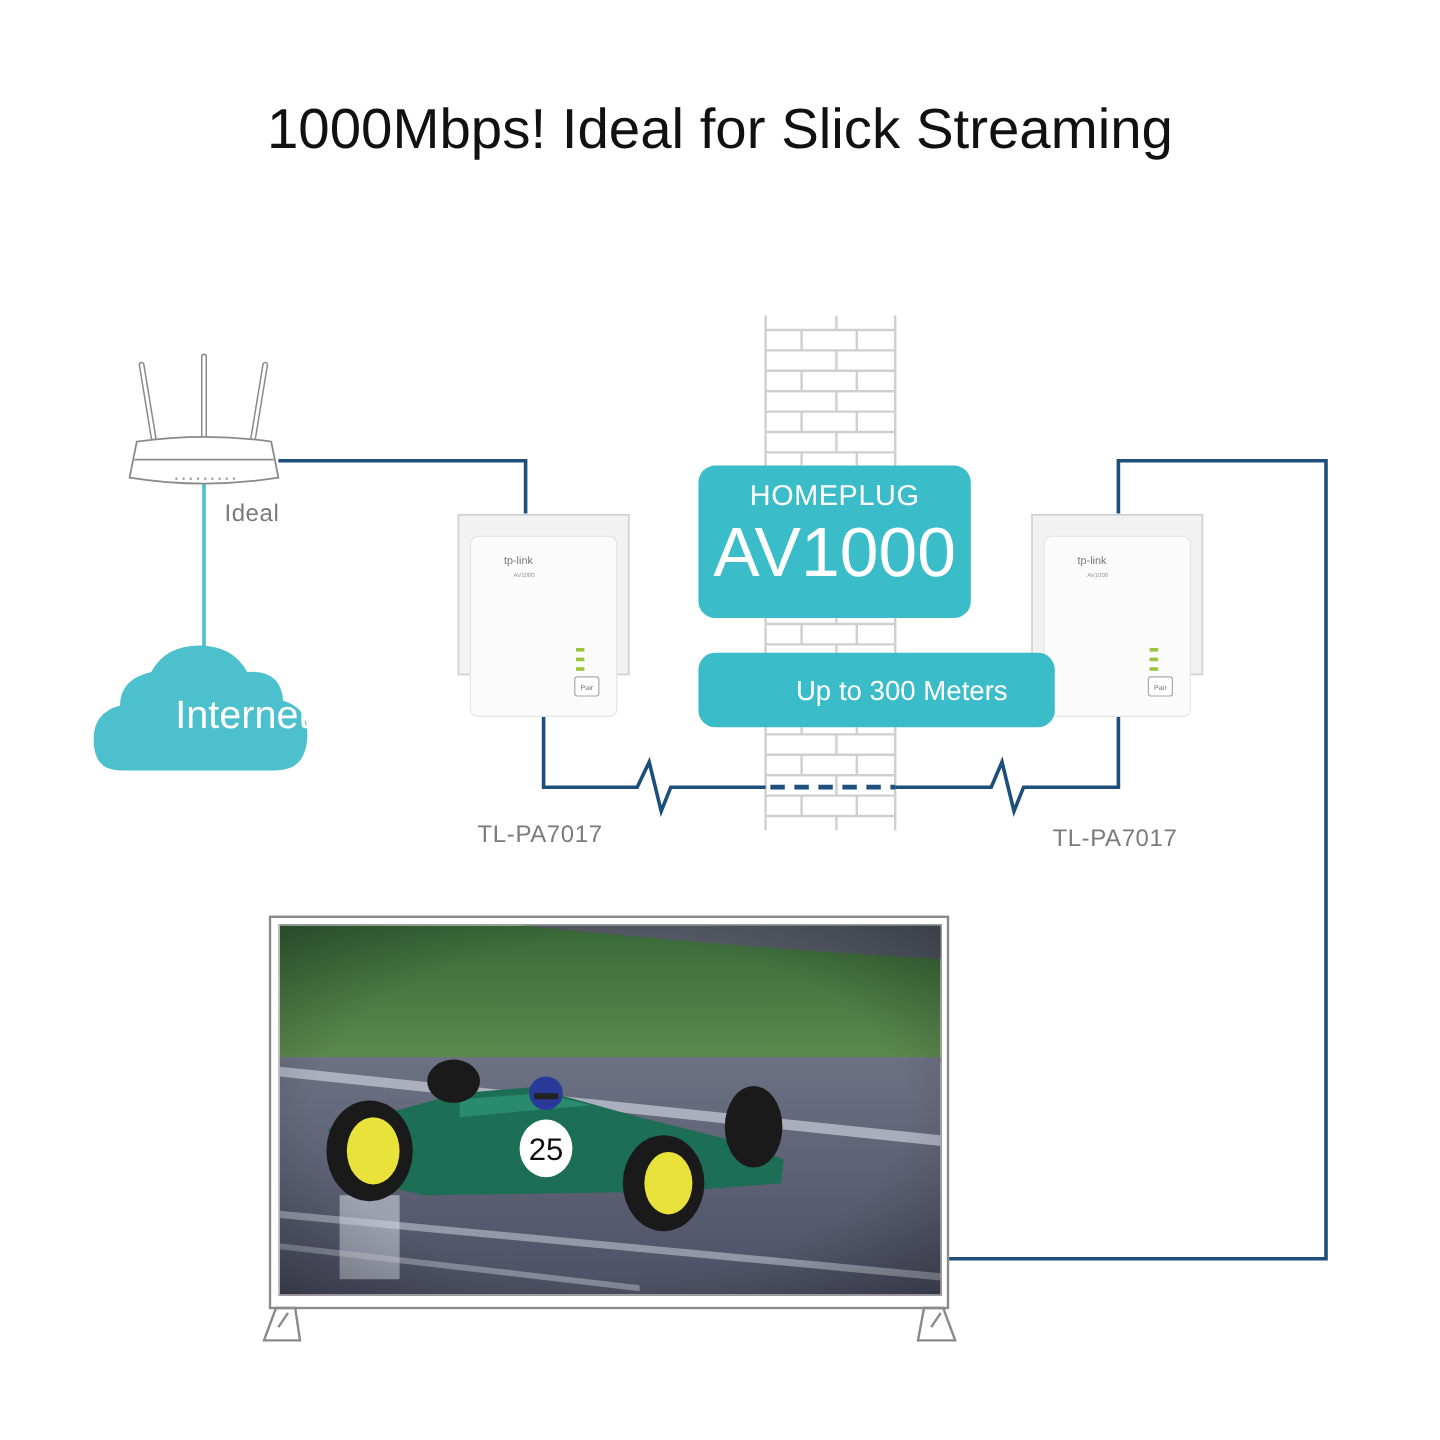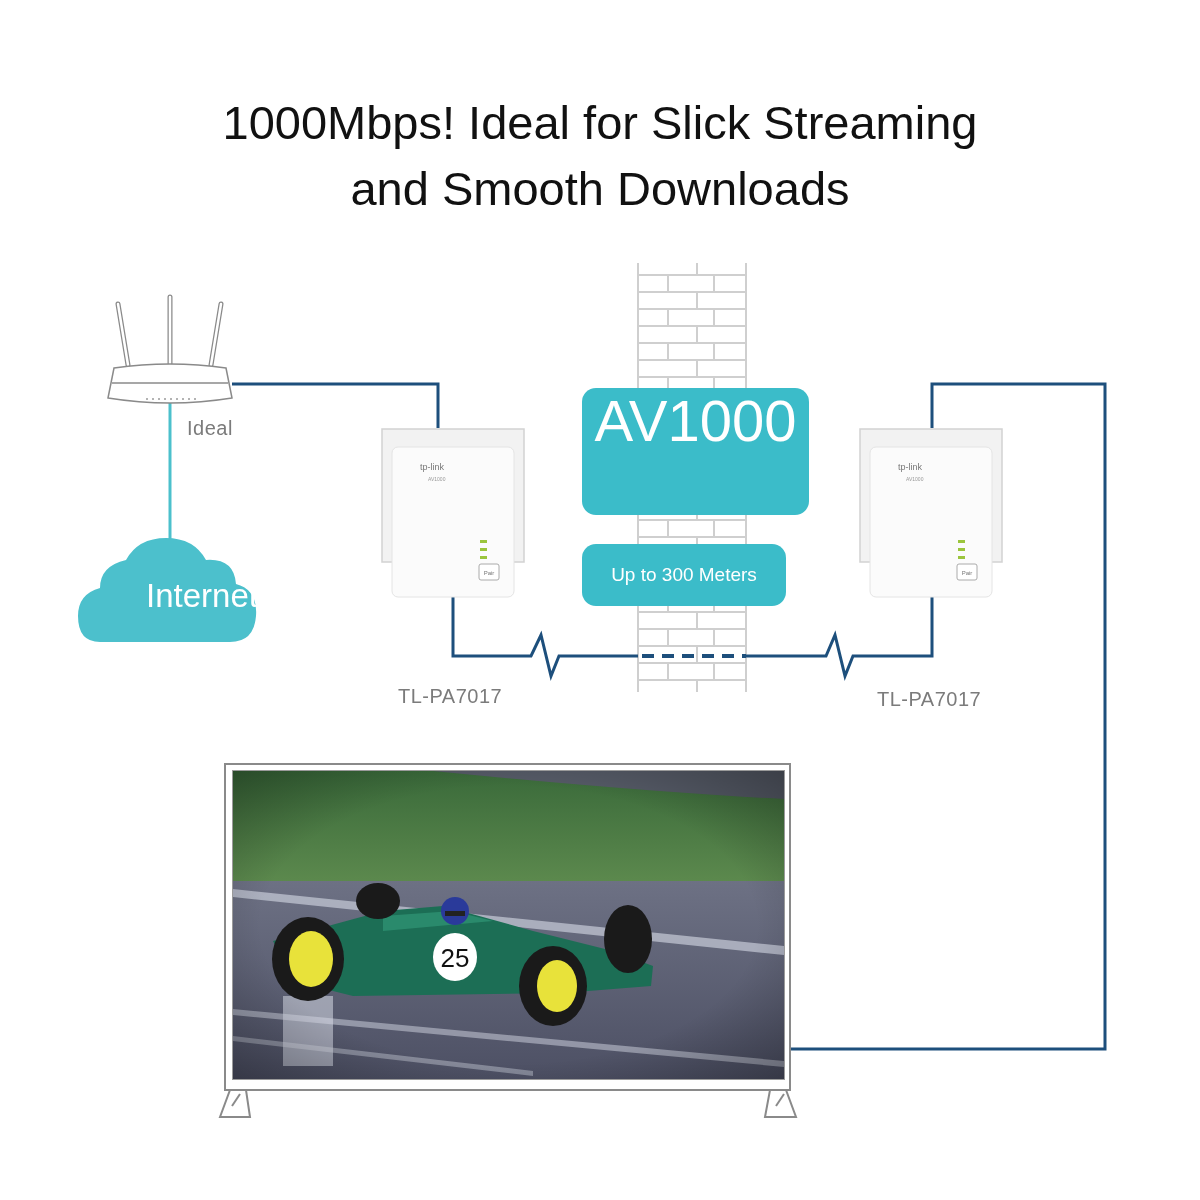--- a/index.html
+++ b/index.html
@@ -1,34 +1,33 @@
 <!DOCTYPE html>
 <html><head>
   <meta charset="utf-8">
   <style>
     html, body { margin: 0; padding: 0; background: #ffffff; }
     body { width: 1200px; height: 1200px; position: relative; overflow: hidden; font-family: "Liberation Sans", sans-serif; }
-    .title { position: absolute; left: 0; top: 90px; width: 1200px; text-align: center; color: #111; font-size: 47px; line-height: 66px; font-family: "Liberation Sans", sans-serif; }
+    .title { position: absolute; left: 0; top: 74px; width: 1200px; text-align: center; color: #111; font-size: 47px; line-height: 66px; font-family: "Liberation Sans", sans-serif; }
     .title div { white-space: nowrap; }
     svg.canvas { position: absolute; left: 0; top: 0; }
     .label { position: absolute; color: #7b7b7b; font-size: 20px; font-family: "Liberation Sans", sans-serif; letter-spacing: 0.5px; }
     .cloud-text { position: absolute; left: 78px; top: 577px; width: 180px; text-align: right; color: #ffffff; font-size: 33px; font-family: "Liberation Sans", sans-serif; }
     .badge { position: absolute; background: #3bbcc9; color: #ffffff; border-radius: 14px; text-align: center; font-family: "Liberation Sans", sans-serif; }
     .badge-main { left: 582px; top: 388px; width: 227px; height: 127px; }
     .badge-main .small { font-size: 24px; margin-top: 12px; letter-spacing: 0.5px; }
     .badge-main .big { font-size: 58px; margin-top: 2px; line-height: 62px; }
-    .badge-range { left: 582px; top: 544px; width: 204px; height: 62px; font-size: 19px; line-height: 62px; }
+    .badge-range { left: 582px; top: 544px; width: 255px; height: 62px; font-size: 23px; line-height: 62px; padding-left: 42px; }
     .tv-screen { position: absolute; left: 232px; top: 770px; width: 551px; height: 308px; overflow: hidden; border: 1px solid #9a9a9a; }
   </style>
 </head>
 <body>
 
 <div class="title">
   <div>1000Mbps! Ideal for Slick Streaming</div>
-  <div>and Smooth Downloads</div>
 </div>
 
 <svg class="canvas" width="1200" height="1200" viewBox="0 0 1200 1200">
 
   <g stroke="#cfcfcf" stroke-width="2" fill="none">
     <line x1="638" y1="263" x2="638" y2="692"></line>
     <line x1="746" y1="263" x2="746" y2="692"></line>
 
     <g>
       <line x1="638" y1="275" x2="746" y2="275"></line>
@@ -191,15 +190,16 @@
     <rect x="0" y="0" width="551" height="308" fill="url(#vig)"></rect>
   </svg>
 </div>
 
 <div class="label" style="left:187px; top:417px;">Ideal</div>
 <div class="cloud-text">Internet</div>
 <div class="label" style="left:398px; top:685px;">TL-PA7017</div>
 <div class="label" style="left:877px; top:688px;">TL-PA7017</div>
 
 <div class="badge badge-main">
+  <div class="small">HOMEPLUG</div>
   <div class="big">AV1000</div>
 </div>
 <div class="badge badge-range">Up to 300 Meters</div>
 
 </body></html>

